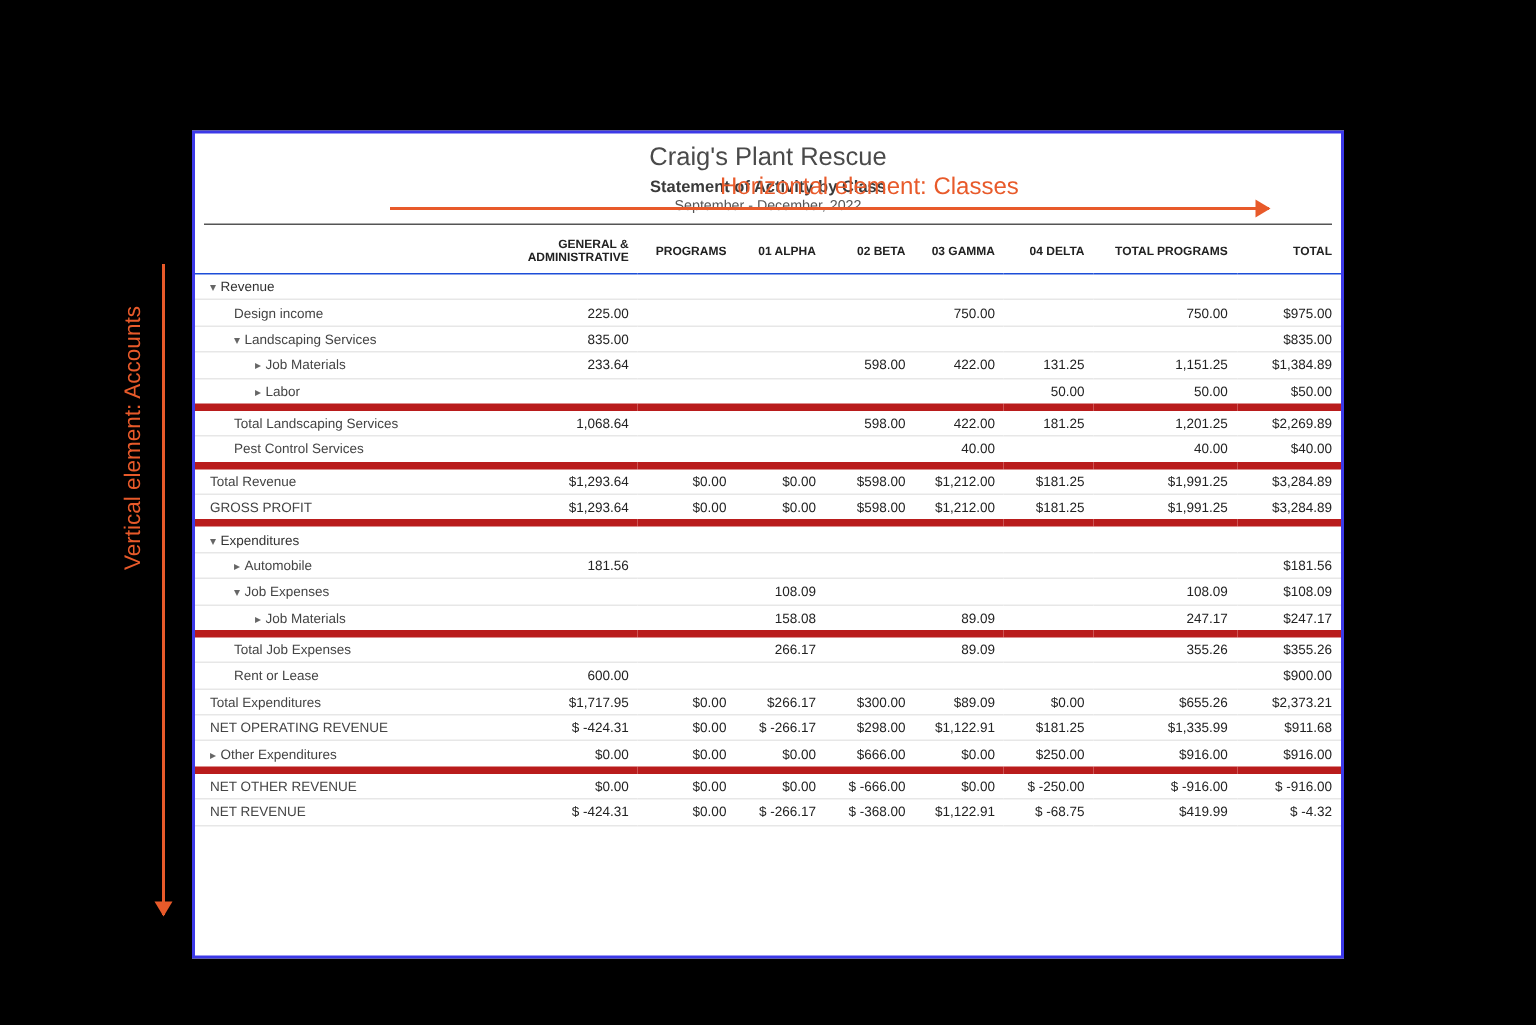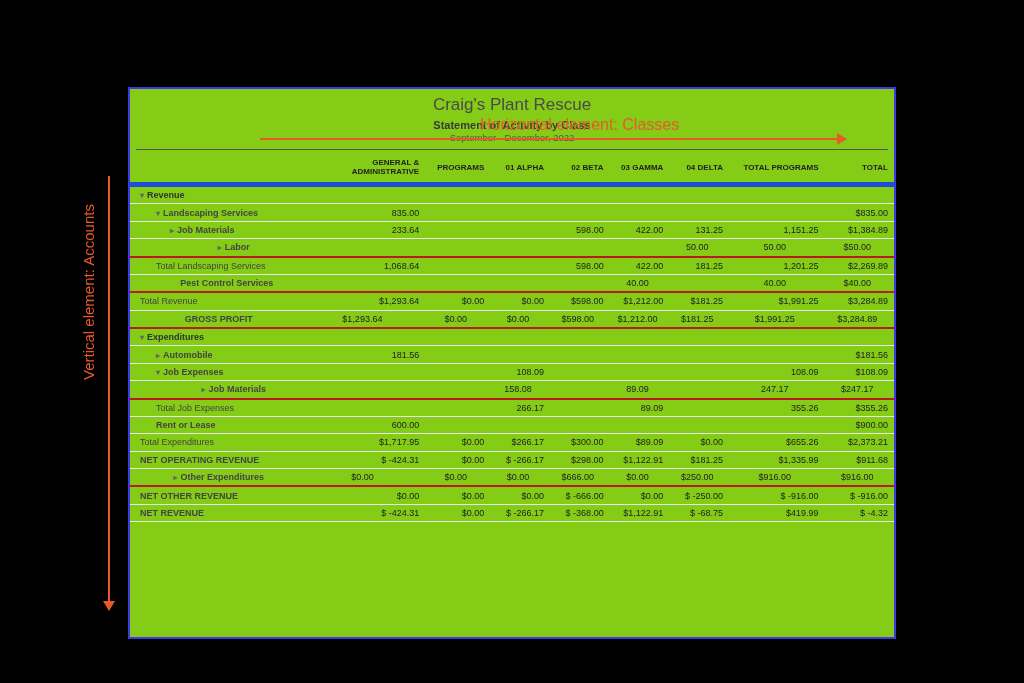--- a/index.html
+++ b/index.html
@@ -11,21 +11,21 @@
     height: 683px;
     overflow: hidden;
     position: relative;
   }
   .report-frame {
     position: absolute;
     left: 128px;
     top: 87px;
     width: 768px;
     height: 552px;
-    background: #84cc16;
+    background: #ffffff;
     border: 2px solid #3c39e8;
     box-sizing: border-box;
     font-size: 9px;
     color: #222;
   }
   .header {
     text-align: center;
     padding-top: 6px;
   }
   .company {
@@ -60,53 +60,52 @@
   col.c-cls  { width: 55px;}
   col.c-totp { width: 88px; }
   col.c-tot  { width: 64px; }
   th {
     font-size: 8px;
     font-weight: 700;
     color: #222;
     text-align: right;
     padding: 8px 6px 6px 2px;
     text-transform: uppercase;
-    border-bottom: 5px solid #1d4ed8;
+    border-bottom: 1px solid #1d4ed8;
   }
   th.acct-head { text-align: left; padding-left: 10px; }
   td {
     padding: 3.2px 6px 3.2px 2px;
     text-align: right;
     border-bottom: 1px solid #e7e7e7;
     white-space: nowrap;
   }
   td.acct {
     text-align: left;
     padding-left: 10px;
     color: #444;
-    font-weight: bold;
   }
   tr.bold td { font-weight: 400; }
   tr.section td.acct { color:#333; }
   .caret::before {
     content: "▾";
     font-size: 8px;
     color: #666;
     margin-right: 3px;
   }
   .caret-right::before {
     content: "▸";
     font-size: 8px;
     color: #666;
     margin-right: 3px;
   }
   .ind1 { padding-left: 26px !important; }
   .ind2 { padding-left: 40px !important; }
   .ind0 { padding-left: 10px !important; }
-  tr.sep td { border-bottom: 2px solid #b91c1c; text-align: center; }
+  tr.sep td { border-bottom: 5px solid #b91c1c; }
 
   
   .anno-horiz {
     position: absolute;
     left: 480px;
     top: 116px;
     color: #e85a2a;
     font-size: 16px;
     font-weight: 400;
     pointer-events: none;
@@ -198,20 +197,31 @@
           <td></td>
           <td></td>
           <td></td>
           <td></td>
           <td></td>
           <td></td>
           <td></td>
           <td></td>
         </tr>
         <tr>
+          <td class="acct ind1"><span>Design income</span></td>
+          <td>225.00</td>
+          <td></td>
+          <td></td>
+          <td></td>
+          <td>750.00</td>
+          <td></td>
+          <td>750.00</td>
+          <td>$975.00</td>
+        </tr>
+        <tr>
           <td class="acct ind1"><span class="caret"></span><span>Landscaping Services</span></td>
           <td>835.00</td>
           <td></td>
           <td></td>
           <td></td>
           <td></td>
           <td></td>
           <td></td>
           <td>$835.00</td>
         </tr>

